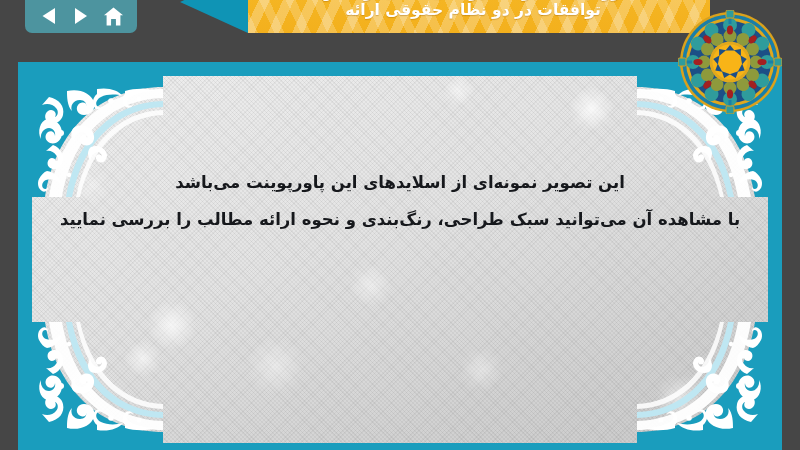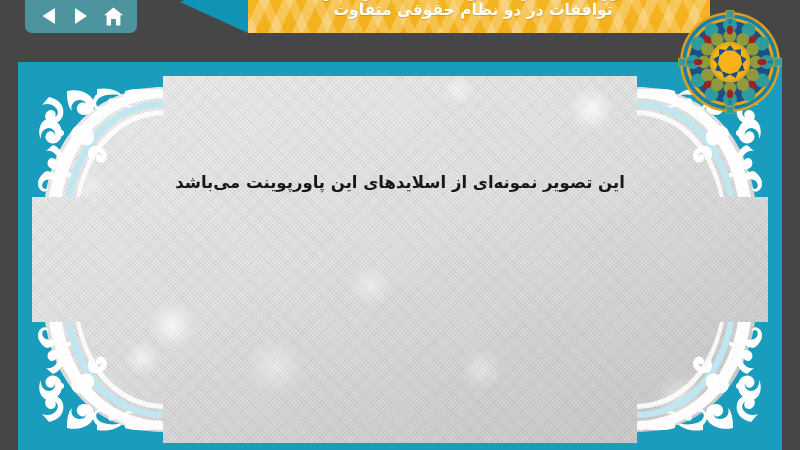--- a/index.html
+++ b/index.html
@@ -225,30 +225,31 @@
             <circle cx="26" cy="88" r="2.6"></circle>
               <circle cx="38" cy="100" r="2.2"></circle>
             <path d="M44 52 c9-4 18 1 19 9 1 6-4 11-10 9 -4-1-6-6-3-9 2-2 6-1 6 2 1-3-2-6-5-6 -6 0-9 5-7 10 -5-4-5-12 0-15 z"></path>
             <path d="M60 72 c7-3 15 1 16 8 0 5-4 9-8 7 -3-1-4-5-2-7 2-1 5 0 5 2 0-3-2-5-5-5 -4 1-7 5-6 9 -4-4-4-11 0-14 z"></path>
           </g>
         </svg>
       </div>
 
       <div id="body-text">
         <div class="body-line">این تصویر نمونه‌ای از اسلایدهای این پاورپوینت می‌باشد</div>
+        <div class="body-line">با مشاهده آن می‌توانید سبک طراحی، رنگ‌بندی و نحوه ارائه مطالب را بررسی نمایید</div>
       </div>
 
     </div>
   </div>
 
   <div id="banner">
     <div id="banner-tail"></div>
     <div id="banner-body">
       <div class="title-line">ارزیابی خسارات غیرمادی ناشی از نقض</div>
-      <div class="title-line">توافقات در دو نظام حقوقی متفاوت</div>
+      <div class="title-line">توافقات در دو نظام حقوقی ارائه</div>
     </div>
   </div>
 
   <div id="medallion">
     <svg width="104" height="104" viewBox="0 0 104 104">
       <circle cx="52" cy="52" r="50" fill="#d9a11c"></circle>
       <circle cx="52" cy="52" r="47.5" fill="#1a7fa8"></circle>
       <circle cx="52" cy="52" r="44" fill="#e0a81d"></circle>
       <circle cx="52" cy="52" r="41" fill="#1c4f86"></circle>
       <g>

